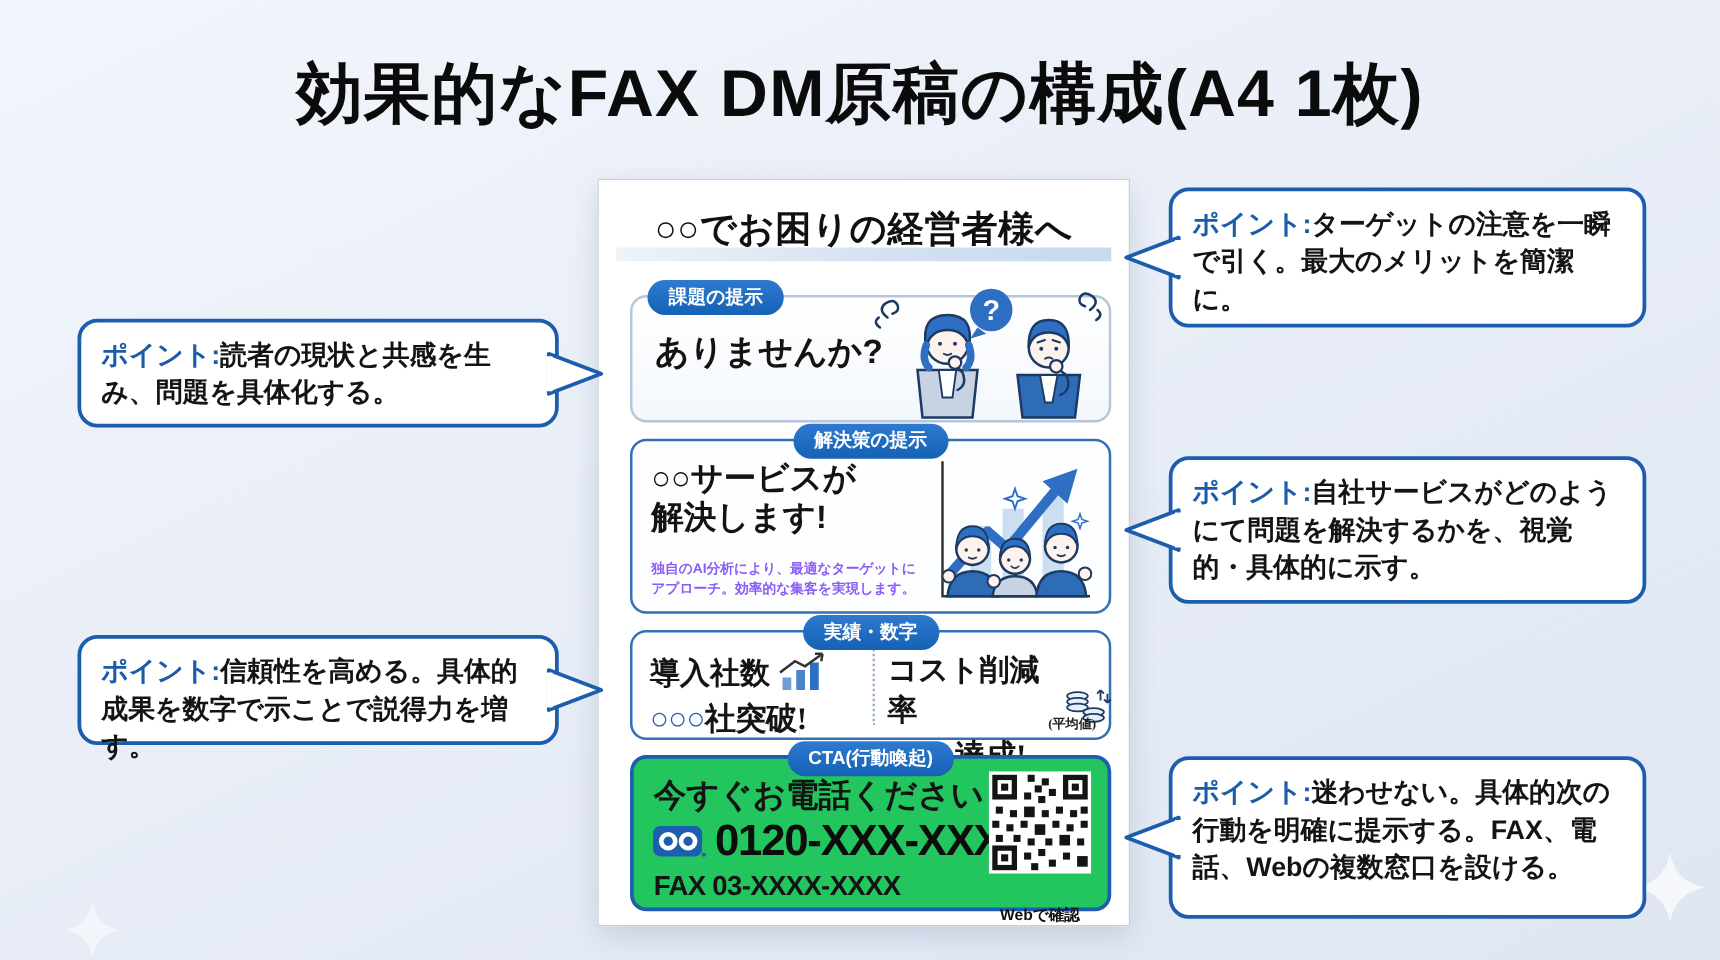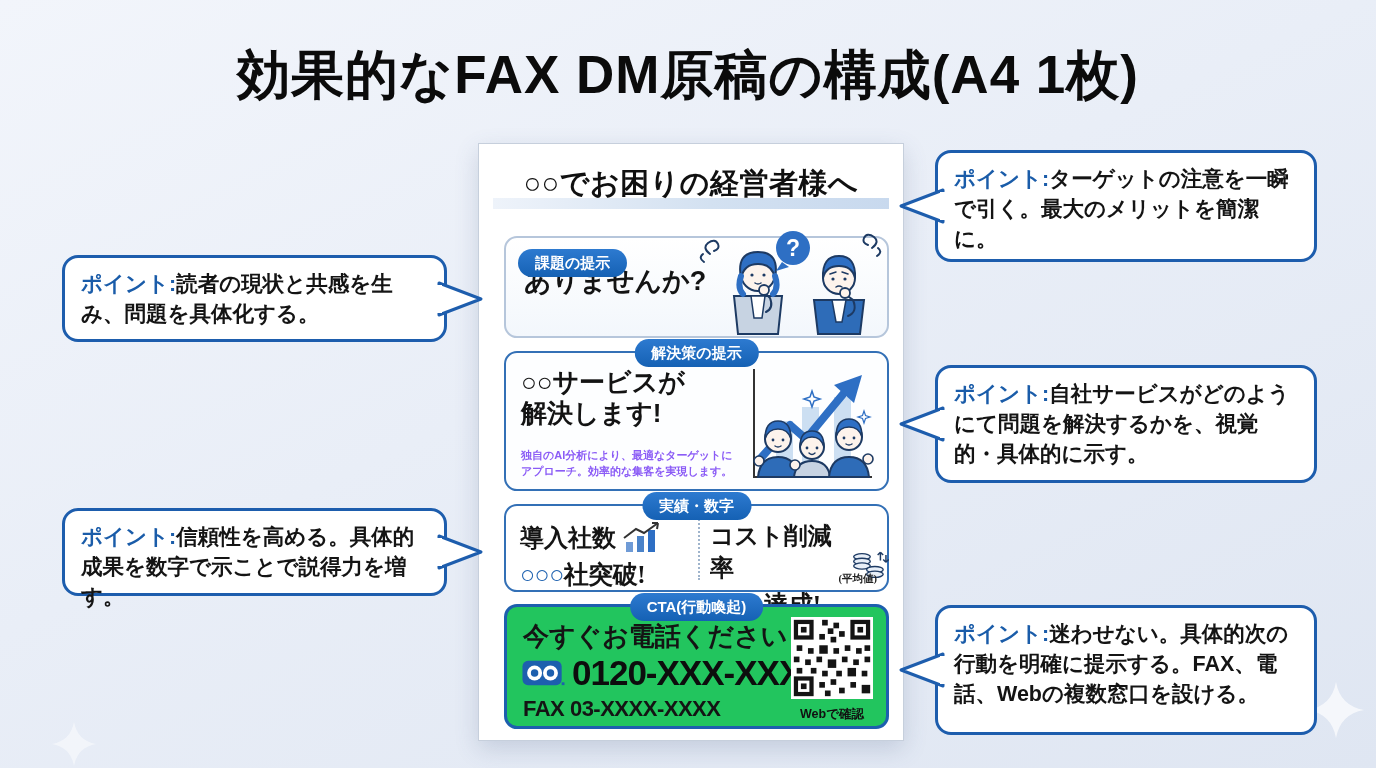--- a/index.html
+++ b/index.html
@@ -29,42 +29,42 @@
   .sec{position:absolute;left:25px;width:385px;border-radius:13px;box-sizing:border-box;}
   .sec1{top:92px;height:102px;border:2px solid #b6c6db;background:linear-gradient(#ffffff,#f3f7fc);}
   .sec2{top:207px;height:140px;border:2px solid #3370b6;background:#fdfeff;}
   .sec3{top:360px;height:88px;border:2px solid #3370b6;background:#ffffff;font-family:Liberation Serif, serif;}
   .sec4{top:460px;height:125px;border:3px solid #1d5fae;background:#22c55e;}
   .badge{
     position:absolute;top:-14px;height:28px;line-height:28px;padding:0 17px;
     background:linear-gradient(#2d7ad0,#1561b4);color:#fff;font-size:15px;font-weight:700;
     border-radius:14px;white-space:nowrap;z-index:3;
   }
-  .badge-left{left:12px;margin-top:25px;}
+  .badge-left{left:12px;}
   .badge-center{left:50%;transform:translateX(-50%);}
   .sec-heading{font-weight:900;color:#131313;}
   .s1-heading{position:absolute;left:18px;top:26px;font-size:27px;line-height:1.3;}
   .s1-illo{position:absolute;right:6px;top:-12px;width:185px;height:112px;overflow:visible;}
   .s2-heading{position:absolute;left:15px;top:14px;font-size:26px;line-height:1.2;}
   .s2-sub{position:absolute;left:15px;bottom:9px;font-size:11px;font-weight:700;line-height:1.45;color:#8b5cf6;}
   .s2-illo{position:absolute;right:9px;top:10px;width:132px;height:120px;}
   .s3-col{position:absolute;top:0;height:100%;box-sizing:border-box;}
   .s3-left{left:0;width:192px;padding:14px 0 0 14px;}
   .s3-right{left:192px;width:191px;padding:14px 0 0 12px;}
   .s3-divider{position:absolute;left:192px;top:10px;bottom:10px;width:0;border-left:2px dotted #9fb4cc;}
   .stat-label-row{display:flex;align-items:flex-end;gap:6px;font-size:24px;font-weight:900;}
   .stat-value{font-size:25px;font-weight:900;margin-top:4px;letter-spacing:-.5px;white-space:nowrap;}
   .circ{color:#2265b2;font-weight:900;}
   .stat-note{position:absolute;right:10px;bottom:4px;font-size:10.5px;font-weight:700;color:#222;}
   .s4-heading{position:absolute;left:16px;top:12px;font-size:26px;font-weight:900;}
   .s4-phone-row{position:absolute;left:14px;top:46px;display:flex;align-items:center;gap:7px;}
   .s4-phone{font-size:35px;font-weight:900;letter-spacing:-1px;color:#0d0d0d;white-space:nowrap;}
   .s4-fax{position:absolute;left:16px;top:89px;font-size:22px;font-weight:800;letter-spacing:-.5px;}
   .s4-qr-wrap{position:absolute;right:12px;top:10px;width:84px;text-align:center;}
-  .s4-qr-caption{font-size:12.5px;font-weight:700;margin-top:3px;color:#111;}
+  .s4-qr-caption{font-size:12.5px;font-weight:700;margin-top:20px;color:#111;}
   
   .callout{
     position:absolute;background:#ffffff;border:3px solid #1d5dad;border-radius:16px;
     box-sizing:border-box;padding:11px 16px;font-size:21.5px;font-weight:800;
     line-height:1.4;color:#141414;
   }
   .callout .pt{color:#1a5ca9;}
   .tail{position:absolute;width:46px;height:36px;top:50%;margin-top:-18px;z-index:2;}
   .tail-right{left:calc(100% - 7px);}
   .tail-left{left:-39px;}

